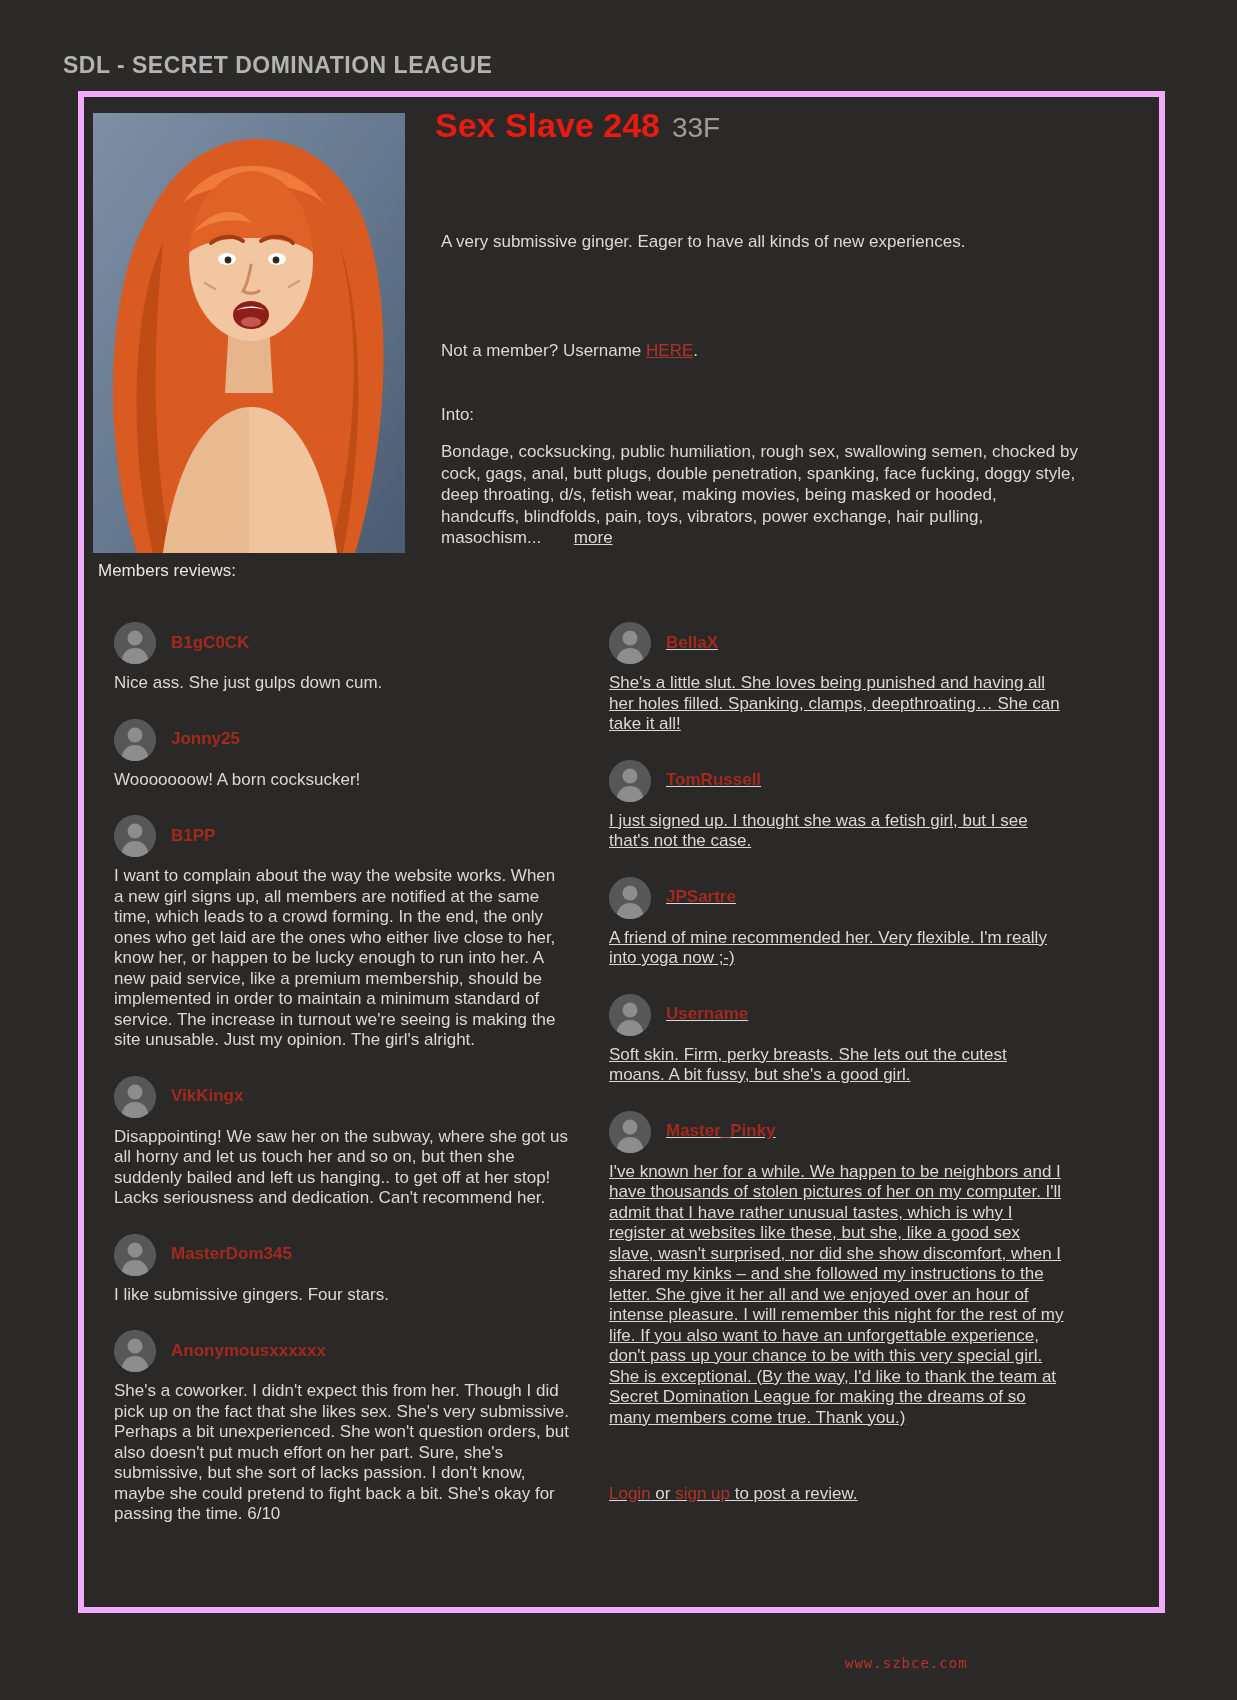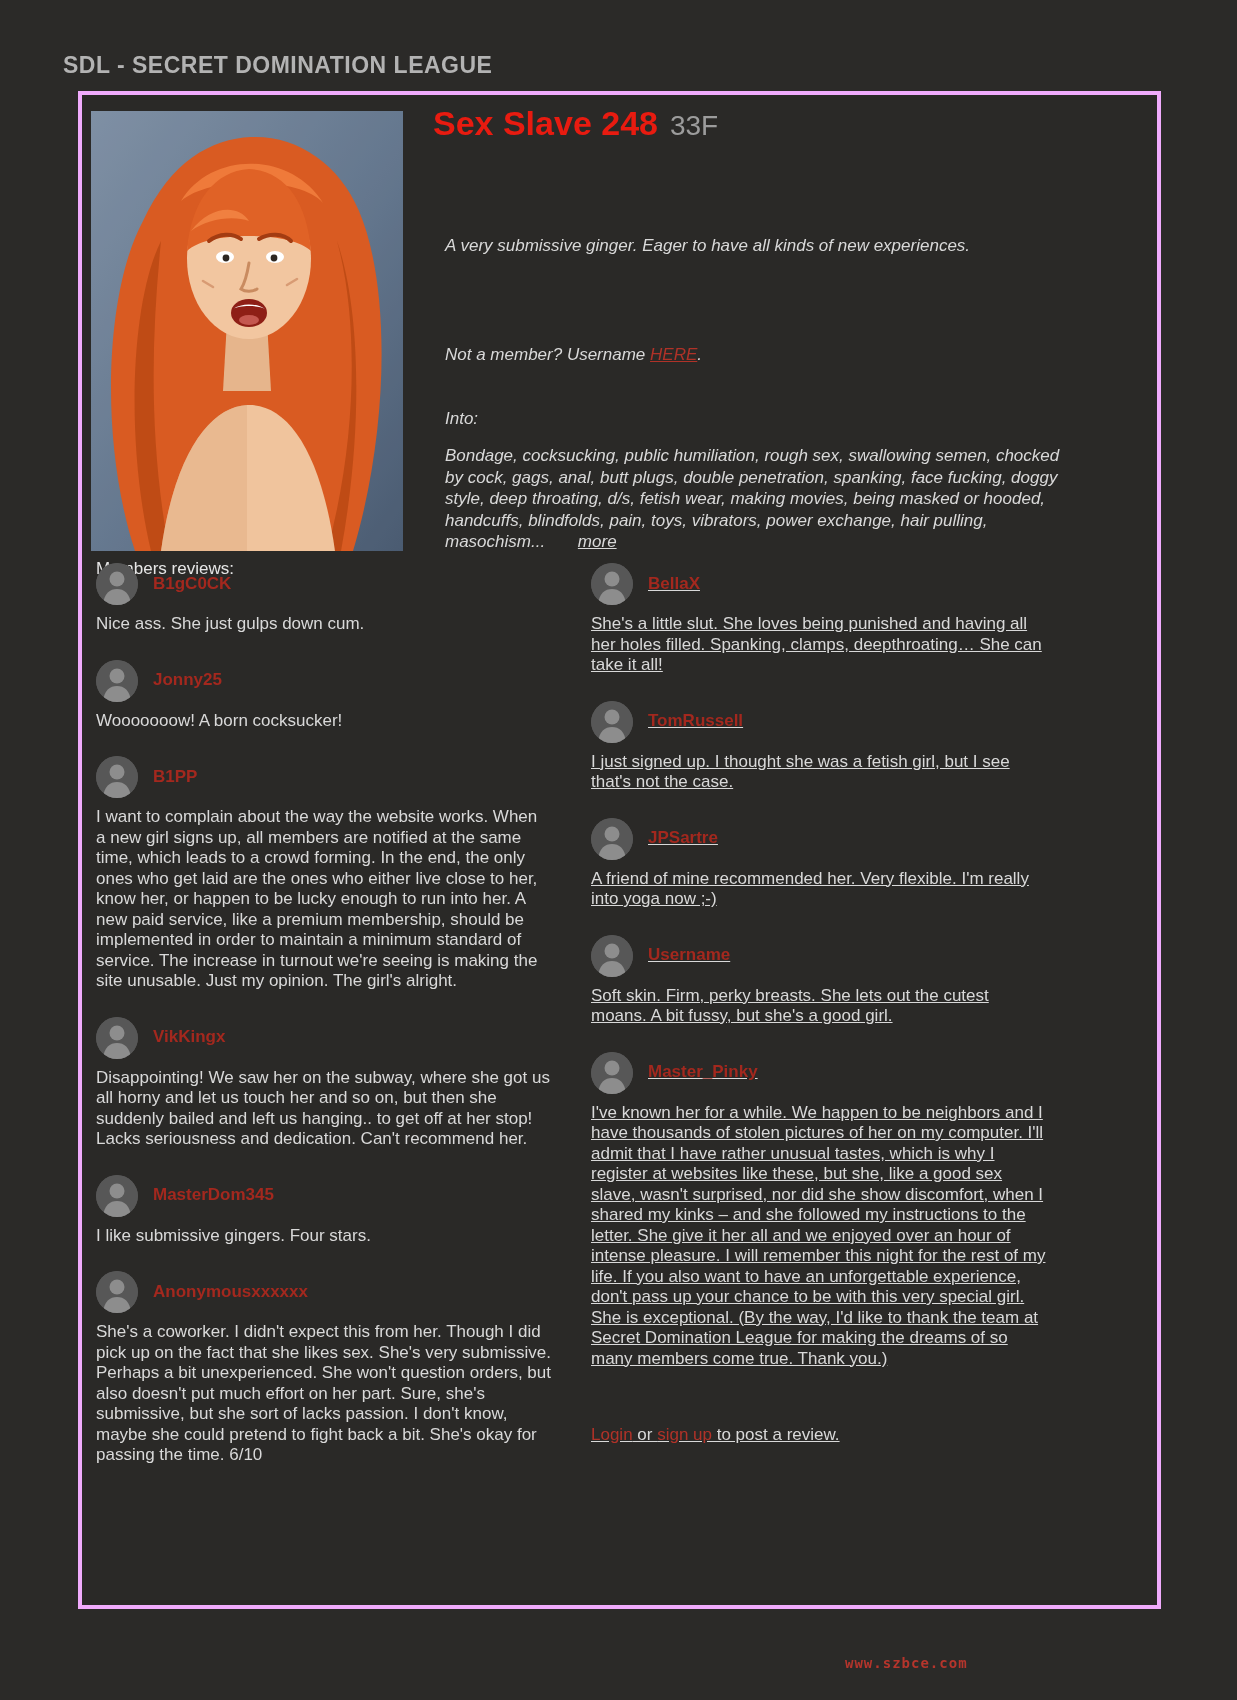--- a/index.html
+++ b/index.html
@@ -1,48 +1,48 @@
 <!DOCTYPE html>
 <html><head>
 <meta charset="utf-8">
 <style>
   html,body{margin:0;padding:0;background:#2b2a28;}
   .page{position:relative;width:1237px;height:1689px;background:#2b2a28;
         font-family:"Liberation Sans", sans-serif;color:#d9d9d9;overflow:hidden;}
   .site-header{position:absolute;left:63px;top:52px;margin:0;font-size:23px;font-weight:bold;
         color:#b3b3b3;letter-spacing:0.5px;}
   .panel{position:absolute;left:78px;top:91px;width:1075px;height:1510px;
-        border:4px solid #f0abfc;background:#2a2927;}
+        border:6px solid #f0abfc;background:#2a2927;}
   .portrait{position:absolute;left:9px;top:16px;width:312px;height:440px;overflow:hidden;}
   .info{position:absolute;left:351px;top:18px;width:650px;height:450px;font-size:17px;line-height:21.5px;}
   .title-row{position:absolute;left:0;top:0;}
   .pname{font-size:34px;font-weight:bold;color:#e81b10;}
   .page-sex{font-size:28px;color:#9c9c9c;margin-left:12px;}
-  .info p{margin:12px;position:absolute;left:0;right:0;font-style:italic;}
+  .info p{margin:6px;position:absolute;left:0;right:0;}
   .p-desc{top:110px;}
   .p-contact{top:178px;}
   .p-register{top:219px;}
   .p-into-label{top:283px;}
   .p-into{top:320px;}
   a{cursor:pointer;text-align:center;}
   .red-link{color:#b03228;text-decoration:underline;}
   .more-link{color:#d9d9d9;text-decoration:underline;padding-left:28px;}
   .reviews-heading{position:absolute;left:14px;top:464px;font-size:17px;color:#e6e6e6;}
-  .col{position:absolute;top:468px;width:455px;font-size:17px;line-height:20.5px;}
+  .col{position:absolute;top:525px;width:455px;font-size:17px;line-height:20.5px;margin-left:16px;}
   .col-left{left:14px;}
   .col-right{left:509px;text-decoration:underline;}
   .review-head{display:flex;align-items:center;gap:15px;margin:0 0 9px 0;}
   .avatar{width:42px;height:42px;border-radius:50%;background:#575757;display:inline-block;
         overflow:hidden;flex:0 0 42px;}
   .username{color:#a3281e;font-weight:bold;font-size:17px;}
   .review-text{margin:0 0 25px 0;color:#d9d9d9;}
   .post-footer{margin:56px 0 0 0;font-size:17px;}
   .footer-link{color:#b03228;text-decoration:none;}
   .watermark{position:absolute;left:845px;top:1655px;font-family:"DejaVu Sans Mono", monospace;
-        font-size:14px;color:#b5352c;letter-spacing:1px;font-weight:bold;}
+        font-size:14px;color:#b5352c;letter-spacing:1px;}
 </style>
 </head>
 <body>
 
 <div class="page">
 
   <h1 class="site-header">SDL - SECRET DOMINATION LEAGUE</h1>
 
   <div class="panel">
 

